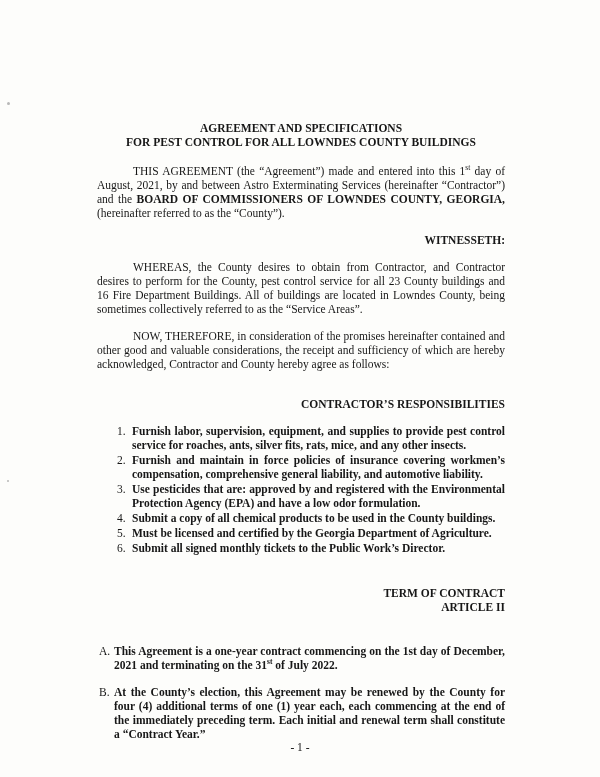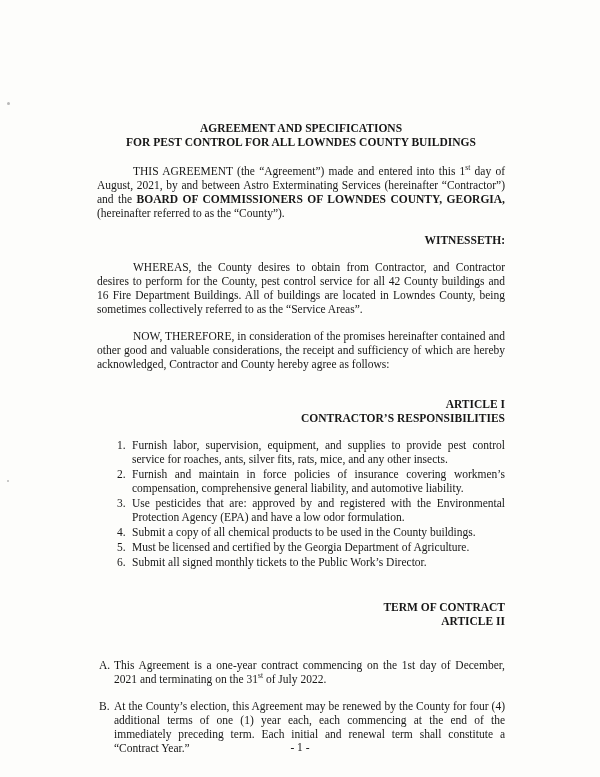--- a/index.html
+++ b/index.html
@@ -25,21 +25,21 @@
   }
   .section-head {
     text-align:right; font-weight:bold;
     margin:0 0 13px 0;
   }
   .section-head.big-gap { margin-top:26px; }
   .ol { margin:0 0 0 20px; }
   .ol2 { margin:0 0 0 2px; }
   .li { display:flex; margin:0 0 1px 0; }
   .li .marker { flex:0 0 15px; }
-  .li .txt { flex:1; text-align:justify; }
+  .li .txt { flex:1; text-align:justify;font-weight:bold; }
   .li + .li.spaced { margin-top:13px; }
   sup { font-size:0.65em; line-height:0; }
   .page-number {
     position:absolute; left:0; right:0; bottom:23px;
     text-align:center;
   }
   .scan-mark {
     position:absolute; background:#9a9a9a; border-radius:50%;
     width:3px; height:3px; left:7px; opacity:0.7;
   }
@@ -57,26 +57,25 @@
 
   <div class="doc-title">
     <div>AGREEMENT AND SPECIFICATIONS</div>
     <div>FOR PEST CONTROL FOR ALL LOWNDES COUNTY BUILDINGS</div>
   </div>
 
   <p class="body-para"><span>THIS AGREEMENT (the “Agreement”) made and entered into this 1</span><sup>st</sup><span> day of August, 2021, by and between Astro Exterminating Services (hereinafter “Contractor”) and the </span><span style="font-weight: bold;">BOARD OF COMMISSIONERS OF LOWNDES COUNTY, GEORGIA,</span><span> (hereinafter referred to as the “County”).</span></p>
 
   <div class="section-head">WITNESSETH:</div>
 
-  <p class="body-para">WHEREAS, the County desires to obtain from Contractor, and Contractor desires to perform for the County, pest control service for all 42 County buildings and 16 Fire Department Buildings. All of buildings are located in Lowndes County, being sometimes collectively referred to as the “Service Areas”.</p>
+  <p class="body-para">WHEREAS, the County desires to obtain from Contractor, and Contractor desires to perform for the County, pest control service for all 23 County buildings and 16 Fire Department Buildings. All of buildings are located in Lowndes County, being sometimes collectively referred to as the “Service Areas”.</p>
 
   <p class="body-para">NOW, THEREFORE, in consideration of the promises hereinafter contained and other good and valuable considerations, the receipt and sufficiency of which are hereby acknowledged, Contractor and County hereby agree as follows:</p>
 
   <div class="section-head big-gap">
-    <div>ARTICLE I</div>
     <div>CONTRACTOR’S RESPONSIBILITIES</div>
   </div>
 
   <div class="ol">
     <div class="li">
       <span class="marker">1.</span>
       <span class="txt">Furnish labor, supervision, equipment, and supplies to provide pest control service for roaches, ants, silver fits, rats, mice, and any other insects.</span>
     </div>
     <div class="li">
       <span class="marker">2.</span>

